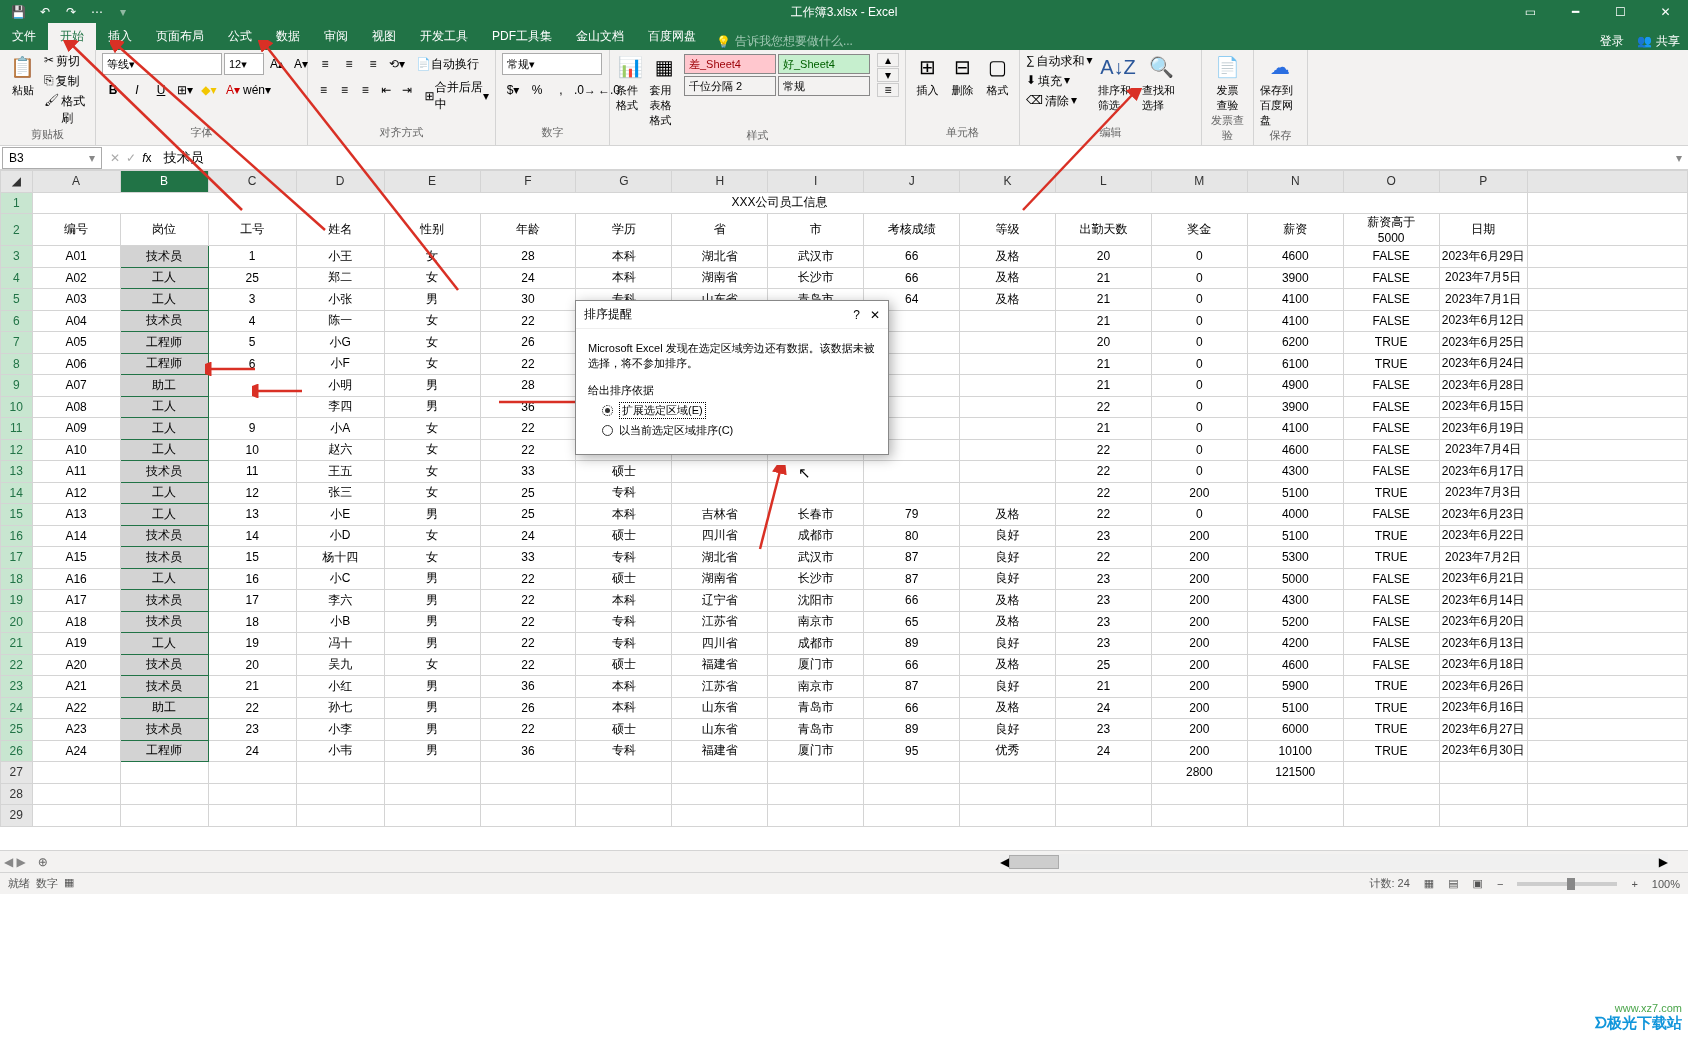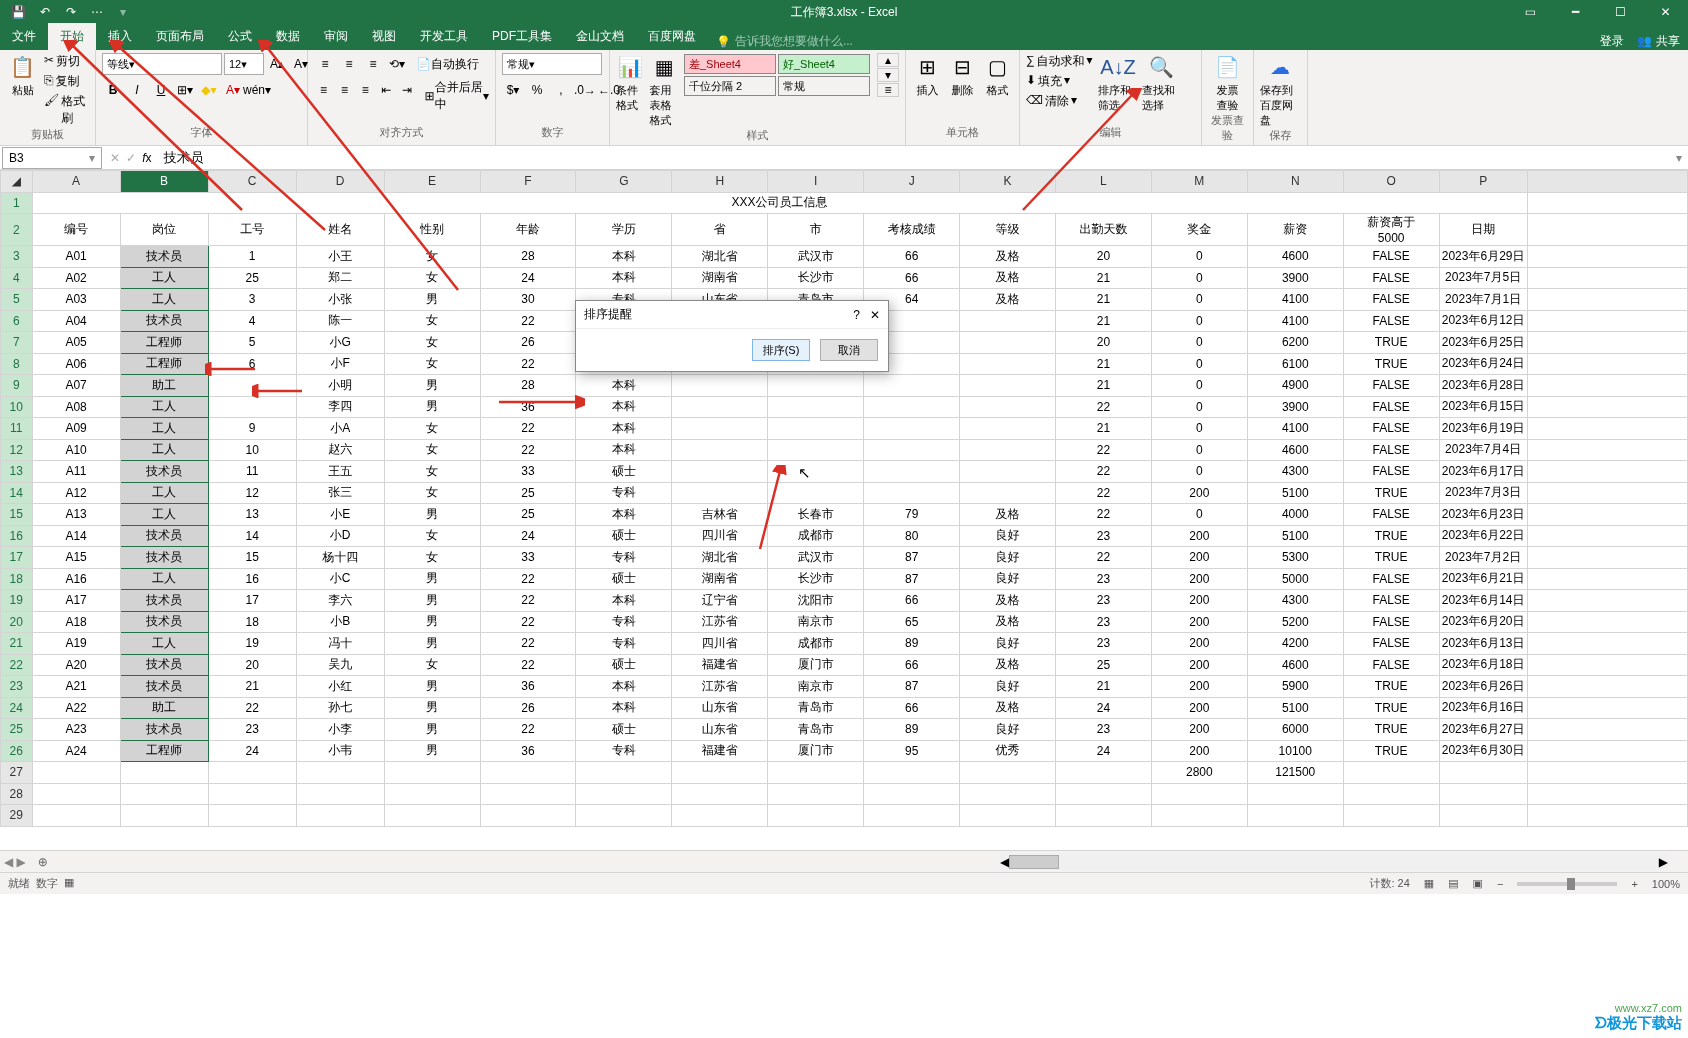--- a/index.html
+++ b/index.html
@@ -897,23 +897,31 @@
 </div>
 
 <div class="dialog">
   <div class="dlg-title">
     <span>排序提醒</span>
     <div class="dlg-title-btns">
       <span>?</span>
       <span>✕</span>
     </div>
   </div>
-  <div class="dlg-footer">
-    <button class="dlg-btn primary">排序(S)</button>
-    <button class="dlg-btn">取消</button>
+  <div class="dlg-body">
+    <div style="margin-bottom:12px">Microsoft Excel 发现在选定区域旁边还有数据。该数据未被选择，将不参加排序。</div>
+    <div>给出排序依据</div>
+    <div class="radio-opt checked">
+        <span class="r"></span>
+        <span>扩展选定区域(E)</span>
+      </div>
+    <div class="radio-opt">
+        <span class="r"></span>
+        <span>以当前选定区域排序(C)</span>
+      </div>
   </div>
 </div>
 <div class="cursor-ptr">↖</div>
 
 <div class="sheet-tabs">
   <div class="tab-nav">◀ ▶</div>
   <span style="padding:0 8px;color:#666">⊕</span>
   <div class="scrollbar-h">◀<div class="scroll-thumb"></div><div style="flex:1"></div>▶</div>
 </div>
 

